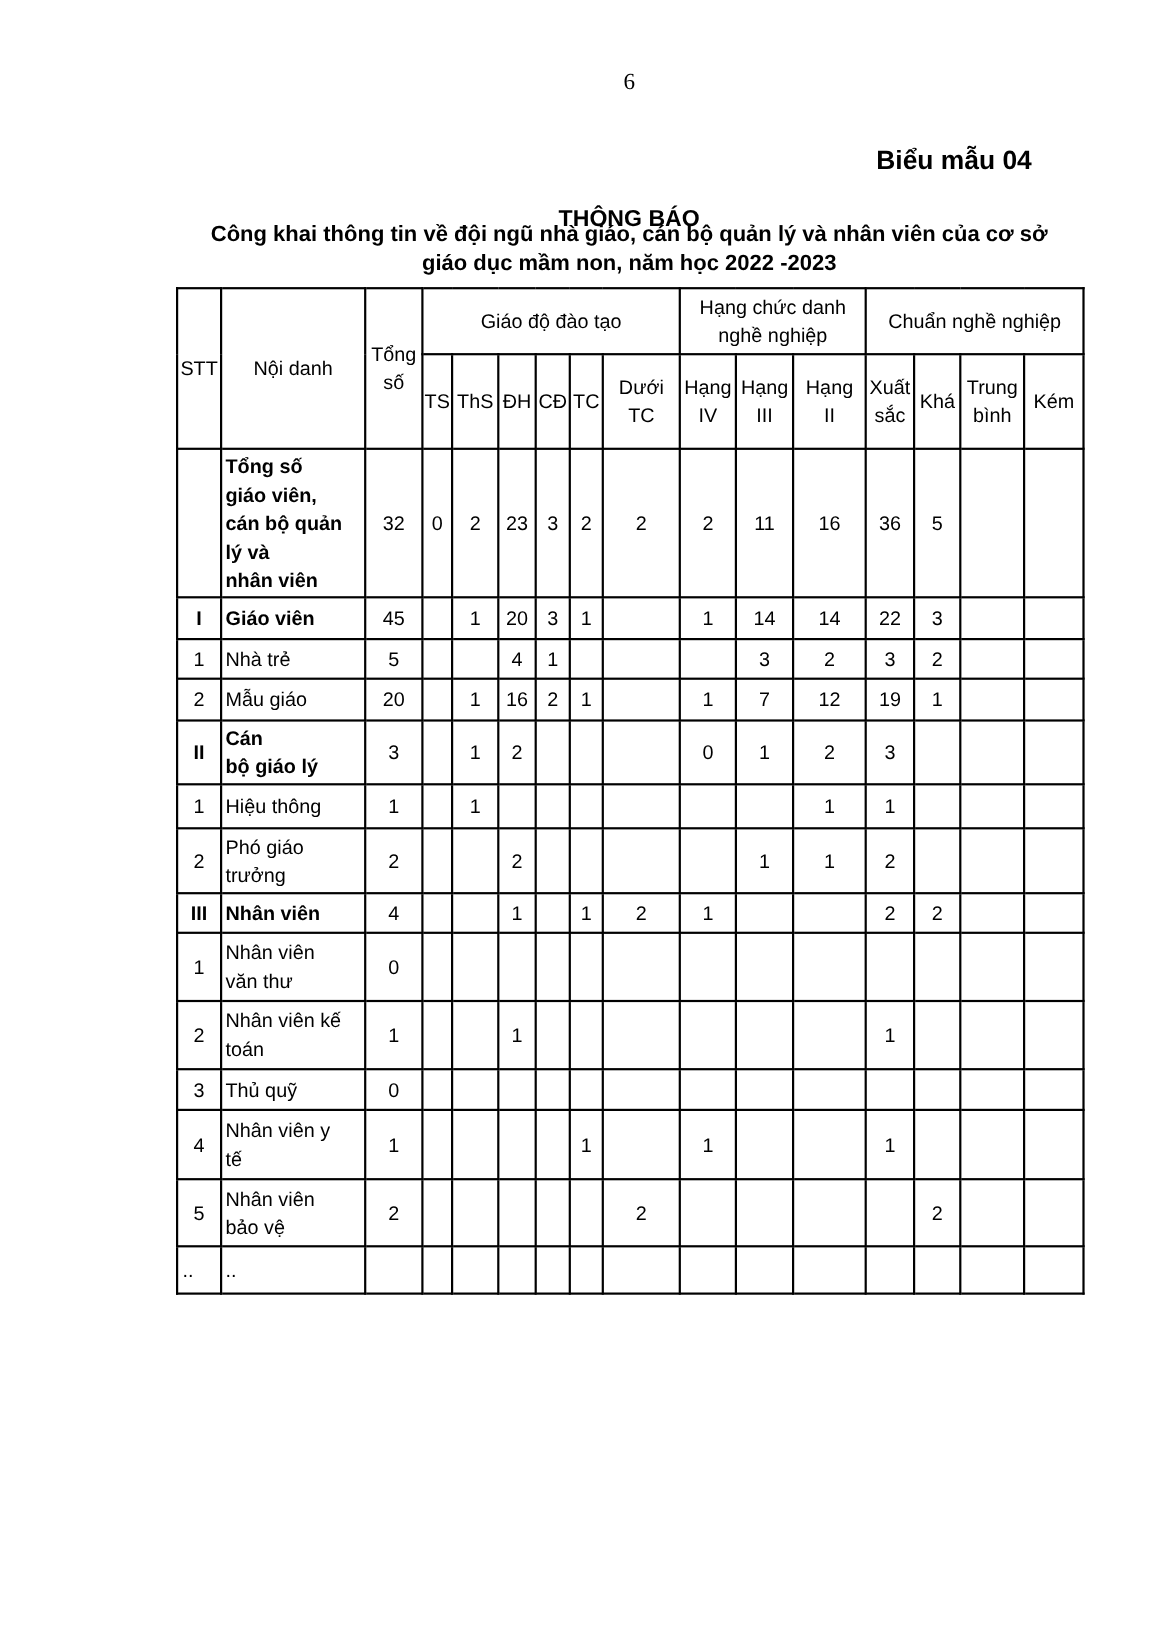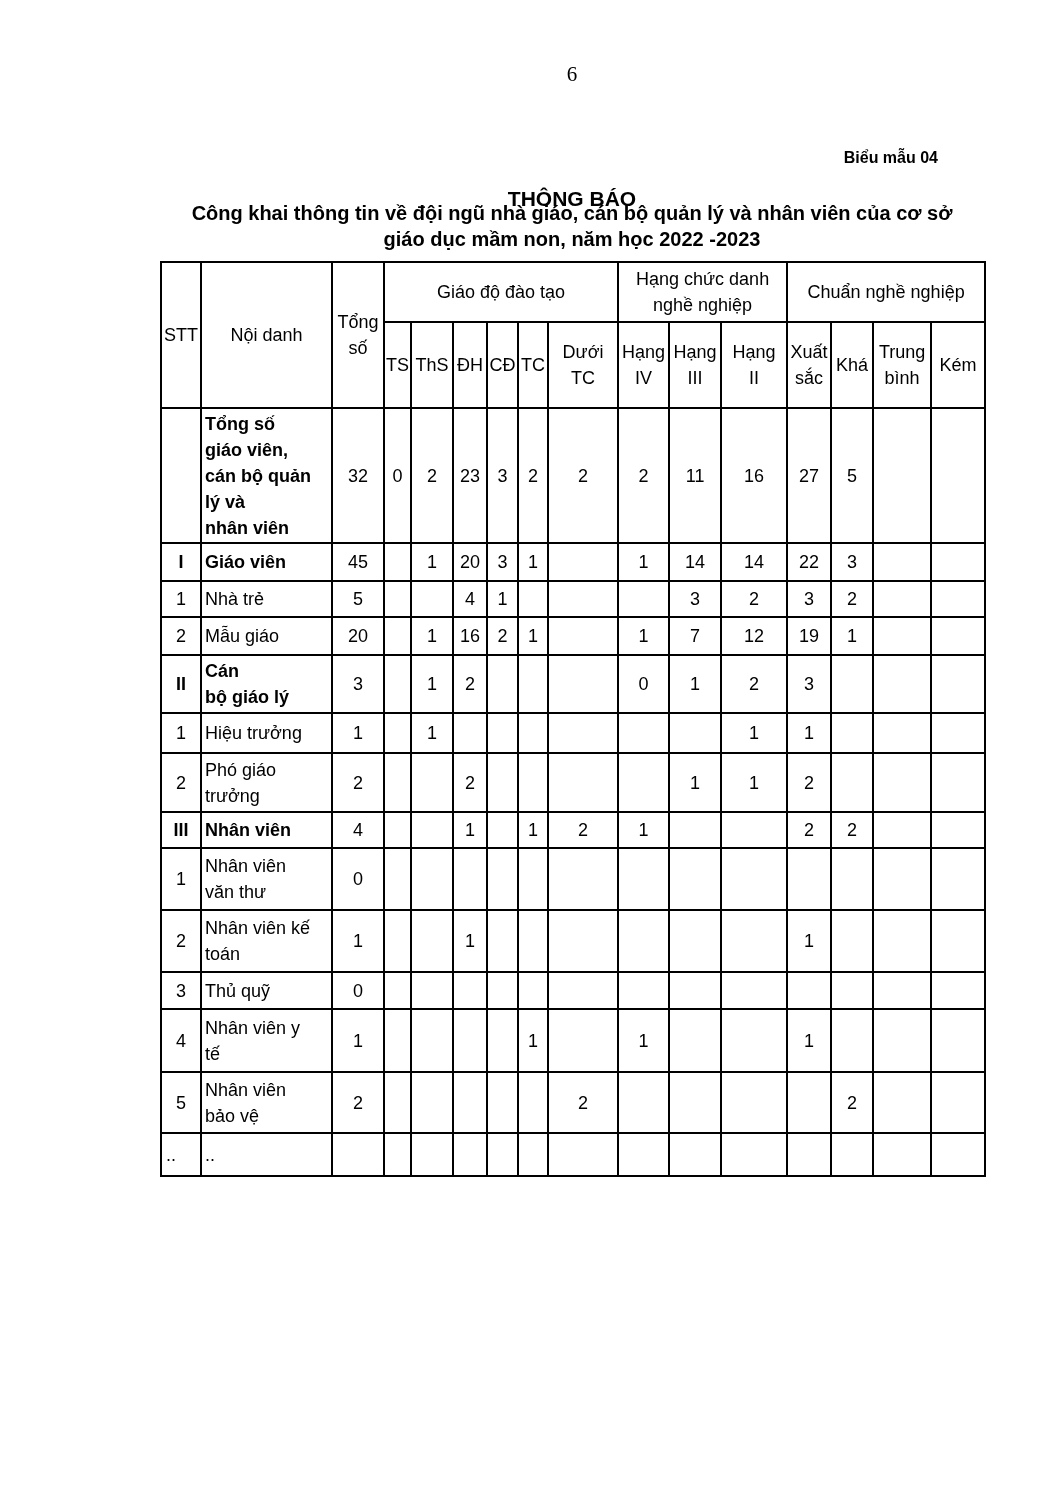--- a/index.html
+++ b/index.html
@@ -28,24 +28,24 @@
     top: 62px;
     left: 0;
     width: 100%;
     text-align: center;
     font-family: "Liberation Serif", serif;
     font-size: 21px;
     line-height: 24px;
   }
   #form-label {
     position: absolute;
-    top: 146px;
+    top: 135px;
     right: 46px;
     font-weight: bold;
-    font-size: 16px;
+    font-size: 24px;
     line-height: 24px;
   }
   #doc-title {
     position: absolute;
     top: 186px;
     left: 0;
     width: 100%;
     text-align: center;
     font-weight: bold;
     font-size: 21px;
@@ -165,21 +165,21 @@
             <td>32</td>
             <td>0</td>
             <td>2</td>
             <td>23</td>
             <td>3</td>
             <td>2</td>
             <td>2</td>
             <td>2</td>
             <td>11</td>
             <td>16</td>
-            <td>27</td>
+            <td>36</td>
             <td>5</td>
             <td></td>
             <td></td>
           </tr>
           <tr style="height: 38px;">
             <td class="b">I</td>
             <td class="label b">Giáo viên</td>
             <td>45</td>
             <td></td>
             <td>1</td>
@@ -245,21 +245,21 @@
             <td>0</td>
             <td>1</td>
             <td>2</td>
             <td>3</td>
             <td></td>
             <td></td>
             <td></td>
           </tr>
           <tr style="height: 40px;">
             <td class="">1</td>
-            <td class="label">Hiệu trưởng</td>
+            <td class="label">Hiệu thông</td>
             <td>1</td>
             <td></td>
             <td>1</td>
             <td></td>
             <td></td>
             <td></td>
             <td></td>
             <td></td>
             <td></td>
             <td>1</td>

